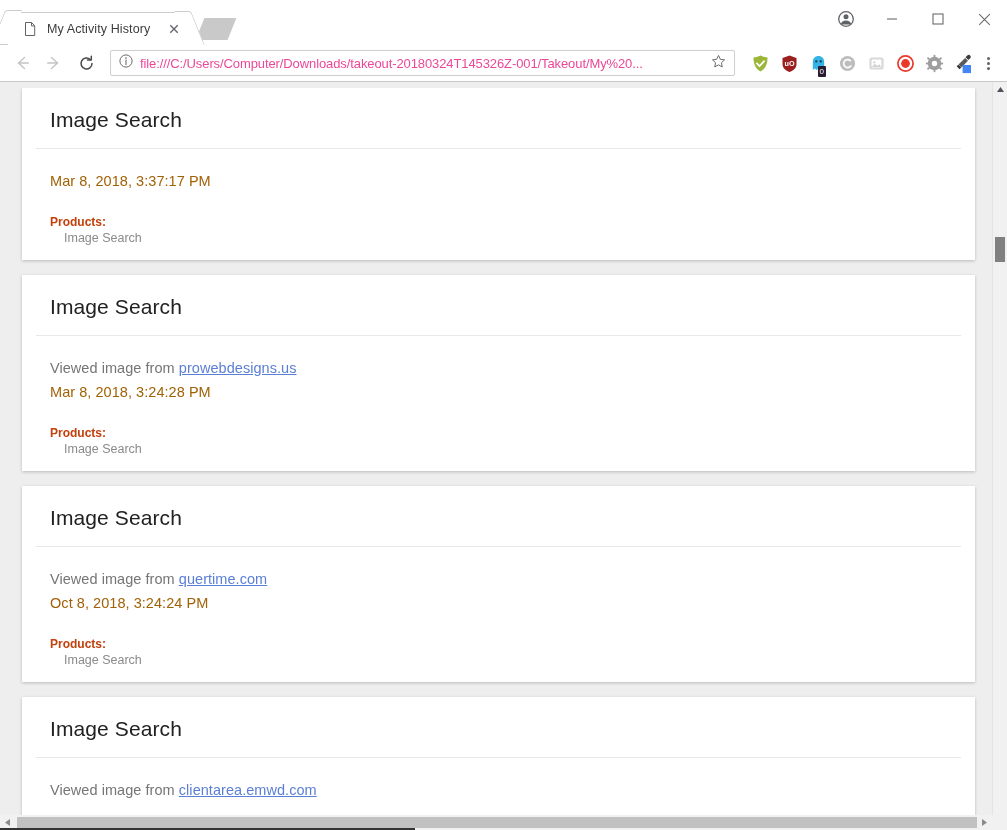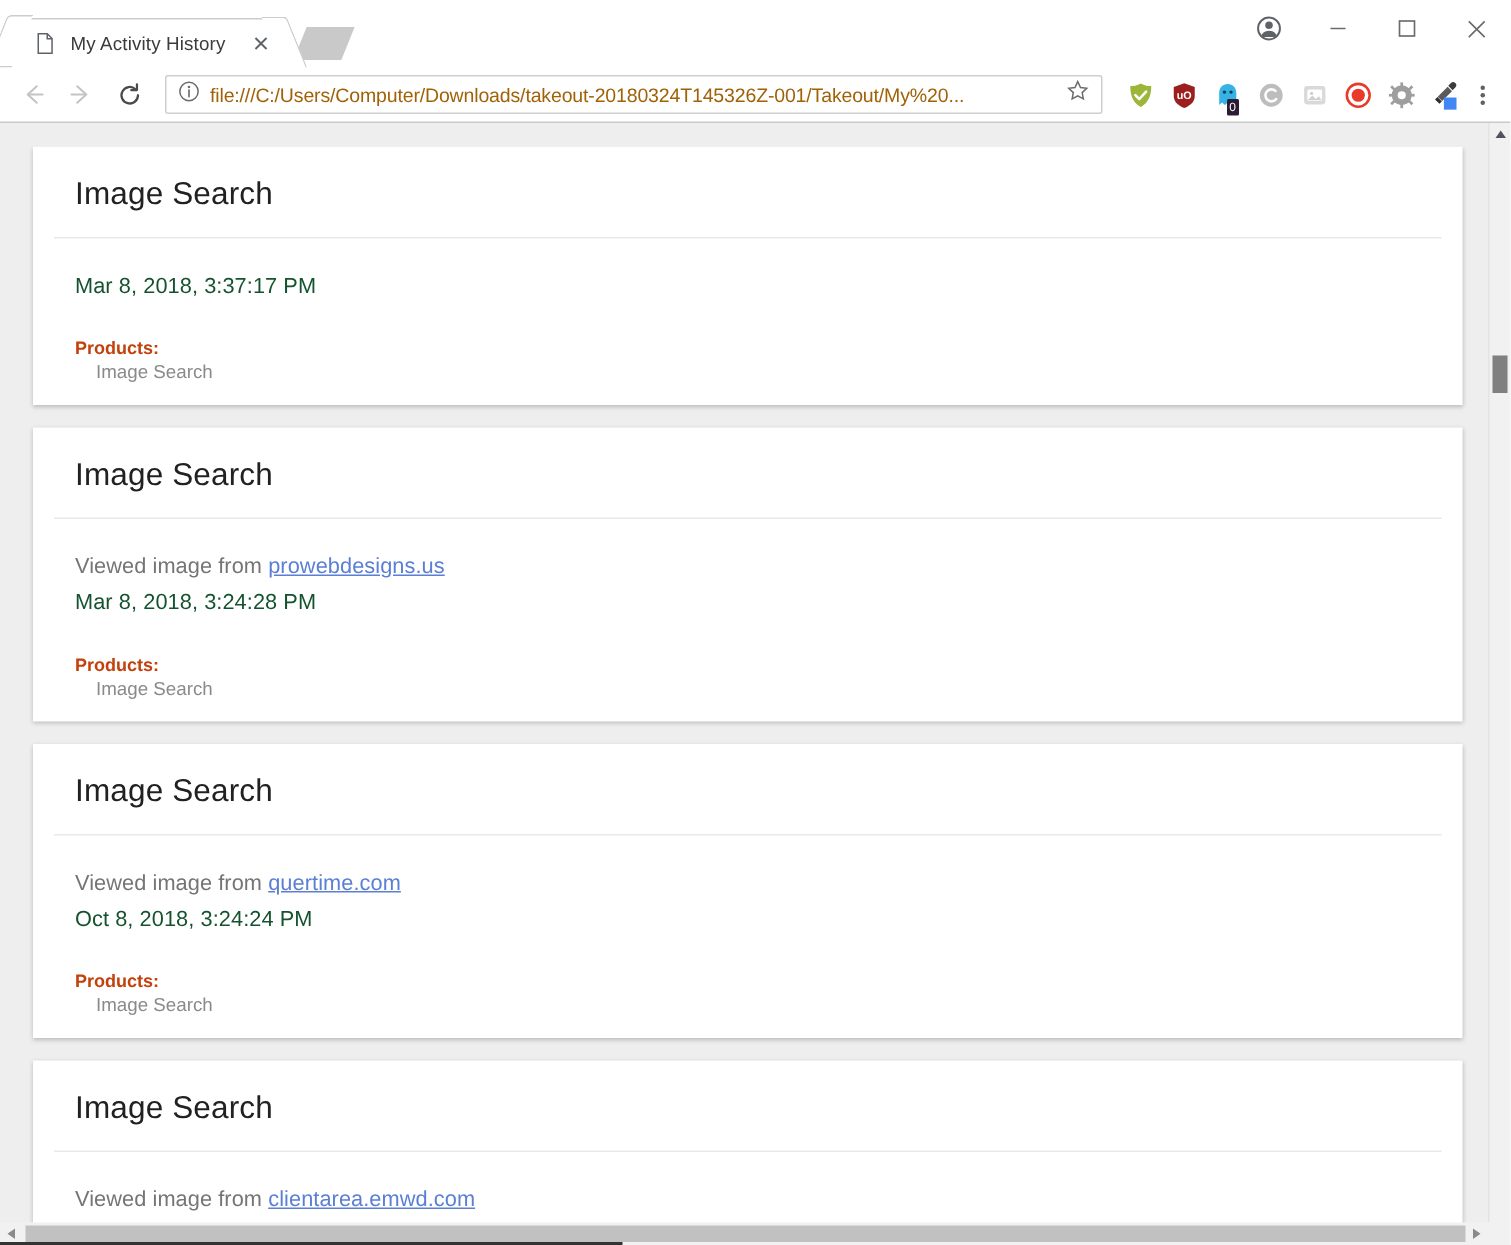--- a/index.html
+++ b/index.html
@@ -157,21 +157,21 @@
     display: flex;
     align-items: center;
     padding: 0 8px;
     min-width: 0;
     cursor: text;
   }
   .info-icon { flex: none; margin-right: 7px; }
   .omnibox-url {
     flex: 1;
     font-size: 13px;
-    color: #a16207;
+    color: #ec4899;
     white-space: nowrap;
     overflow: hidden;
     text-overflow: ellipsis;
     font-family: "Liberation Sans", sans-serif;
     letter-spacing: -0.1px;
   }
   .star-icon { flex: none; margin-left: 8px; cursor: pointer; }
 
   .ext-bar { display: flex; align-items: center; flex: none; }
   .ext {
@@ -210,21 +210,21 @@
   
   .viewport {
     flex: 1;
     position: relative;
     background: #eeeeee;
     overflow: hidden;
   }
 
   .content {
     position: absolute;
-    left: 0; top: 16px;
+    left: 0; top: 6px;
     width: 992px;
     height: 731px;
     background: #eeeeee;
     overflow: hidden;
     padding-top: 0;
   }
 
   .card {
     background: #ffffff;
     margin: 0 17px 15px 22px;
@@ -248,21 +248,21 @@
     color: #757575;
     line-height: 24px;
     letter-spacing: 0.05px;
   }
   .act-line a {
     color: #5b7fd4;
     text-decoration: underline;
   }
   .act-time {
     font-size: 14.5px;
-    color: #14532d;
+    color: #a16207;
     line-height: 24px;
     margin-top: 0px;
     letter-spacing: 0.05px;
   }
   .prod-block { margin-top: 22px; }
   .prod-label {
     font-size: 12px;
     font-weight: bold;
     color: #c2410c;
     line-height: 15px;

